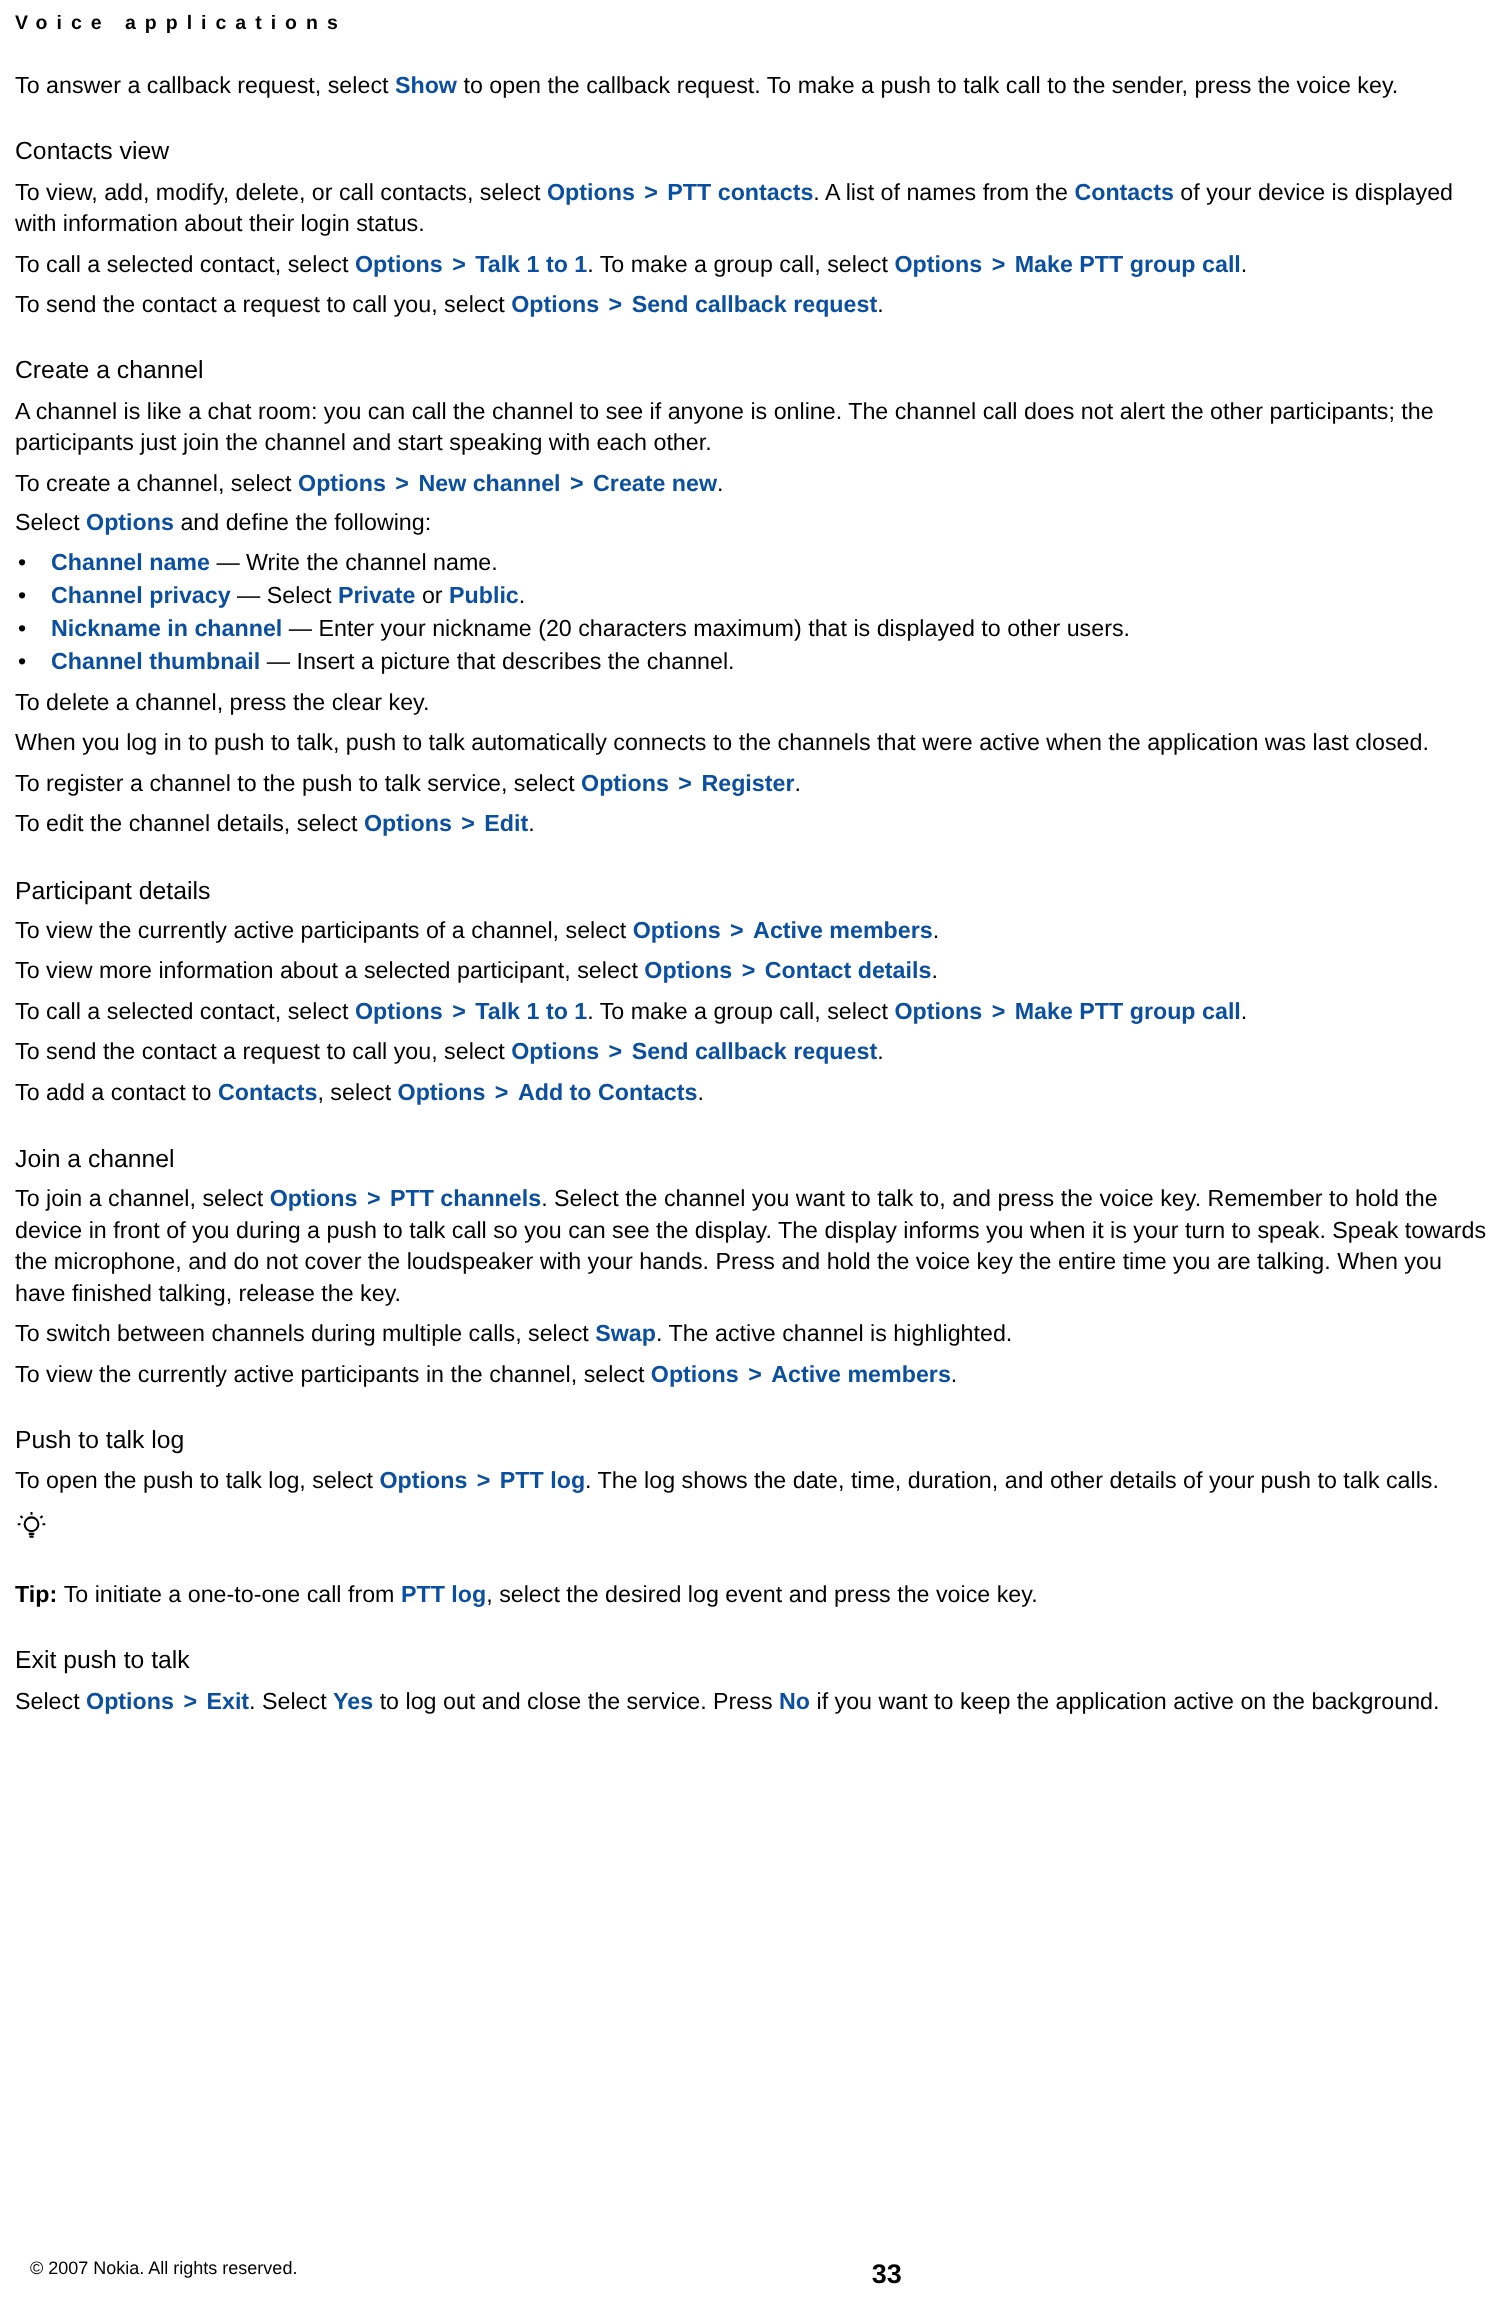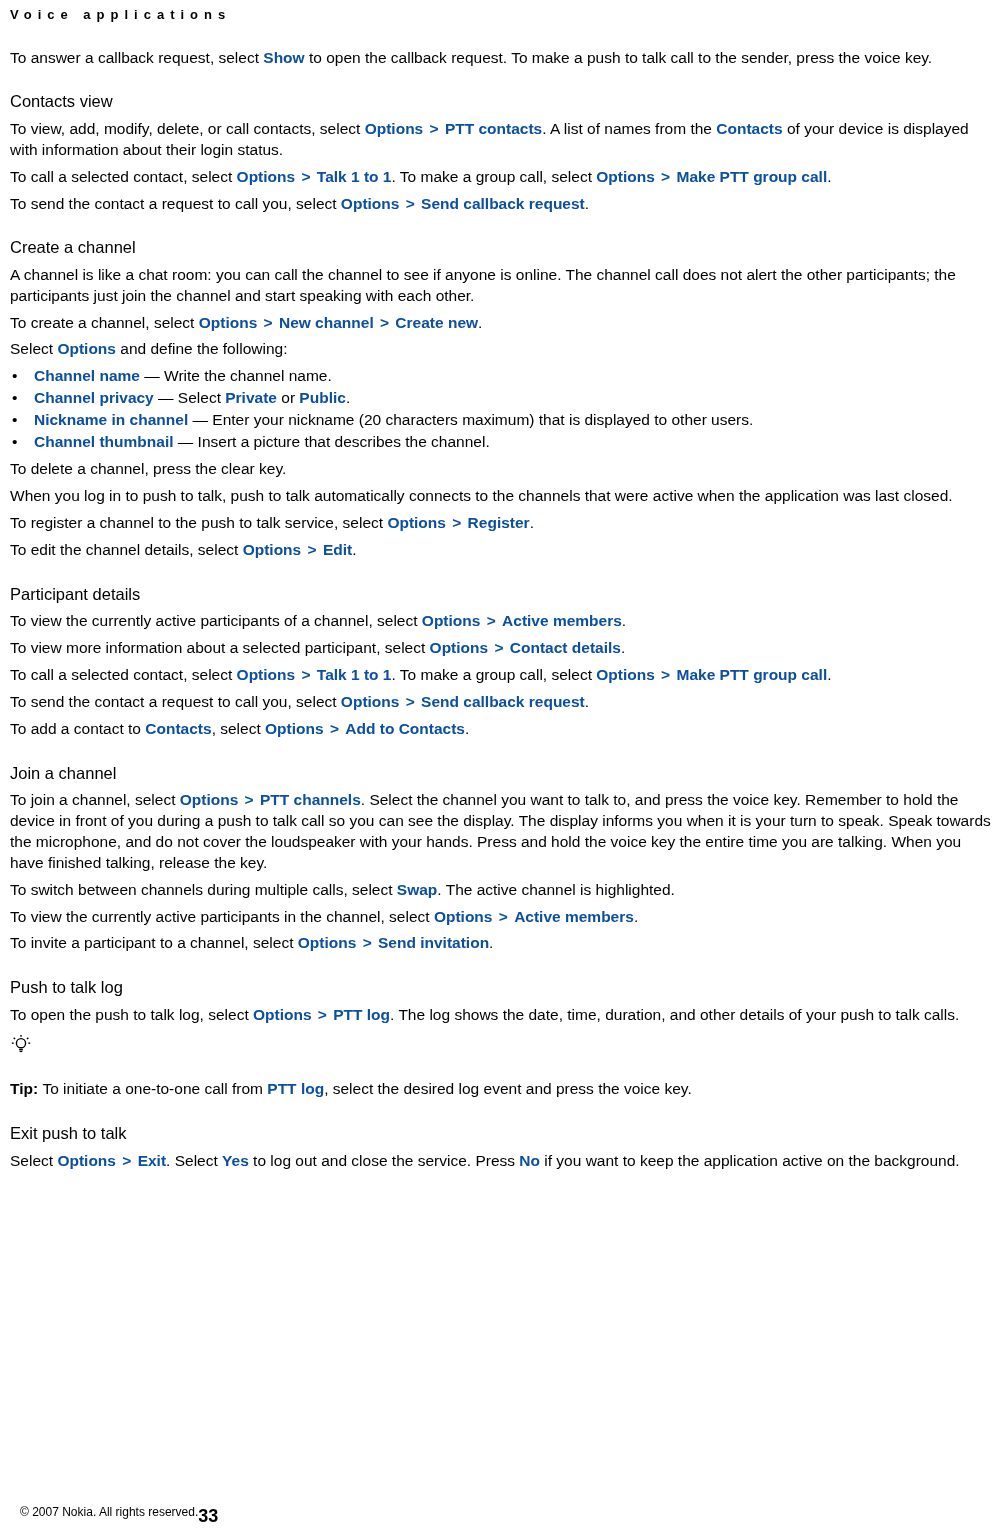--- a/index.html
+++ b/index.html
@@ -52,21 +52,21 @@
   .gt { color: #0b4fa0; font-weight: 700; padding: 0 2px; }
   .tip-row { display: flex; align-items: flex-start; gap: 18px; margin-top: 4px; flex-direction: column; }
   .tip-icon { flex: 0 0 auto; padding-top: 2px; }
   .footer {
     position: absolute;
     bottom: 6px;
     left: 10px;
     right: 10px;
     font-size: 12px;
     display: flex;
-    justify-content: flex-start;
+    justify-content: space-between;
   }
   .footer .pg { font-weight: 700; font-size: 18px; }
   svg.bulb { width: 22px; height: 22px; }
 </style>
 </head>
 <body>
 
 <div class="page">
 
   <div class="hdr">Voice applications</div>
@@ -130,23 +130,20 @@
   <div class="section-h">Join a channel</div>
   <p>
     <span>To join a channel, select </span><span class="blue bold">Options</span><span class="gt"> &gt; </span><span class="blue bold">PTT channels</span><span>. Select the channel you want to talk to, and press the voice key. Remember to hold the device in front of you during a push to talk call so you can see the display. The display informs you when it is your turn to speak. Speak towards the microphone, and do not cover the loudspeaker with your hands. Press and hold the voice key the entire time you are talking. When you have finished talking, release the key.</span>
   </p>
   <p>
     <span>To switch between channels during multiple calls, select </span><span class="blue bold">Swap</span><span>. The active channel is highlighted.</span>
   </p>
   <p>
     <span>To view the currently active participants in the channel, select </span><span class="blue bold">Options</span><span class="gt"> &gt; </span><span class="blue bold">Active members</span><span>.</span>
   </p>
-  <p>
-    <span>To invite a participant to a channel, select </span><span class="blue bold">Options</span><span class="gt"> &gt; </span><span class="blue bold">Send invitation</span><span>.</span>
-  </p>
 
   <div class="section-h">Push to talk log</div>
   <p>
     <span>To open the push to talk log, select </span><span class="blue bold">Options</span><span class="gt"> &gt; </span><span class="blue bold">PTT log</span><span>. The log shows the date, time, duration, and other details of your push to talk calls.</span>
   </p>
   <div class="tip-row">
     <div class="tip-icon">
       <svg class="bulb" viewBox="0 0 24 24" fill="none" stroke="#000" stroke-width="1.5">
         <circle cx="12" cy="10" r="5"></circle>
         <line x1="10" y1="17" x2="14" y2="17"></line>

